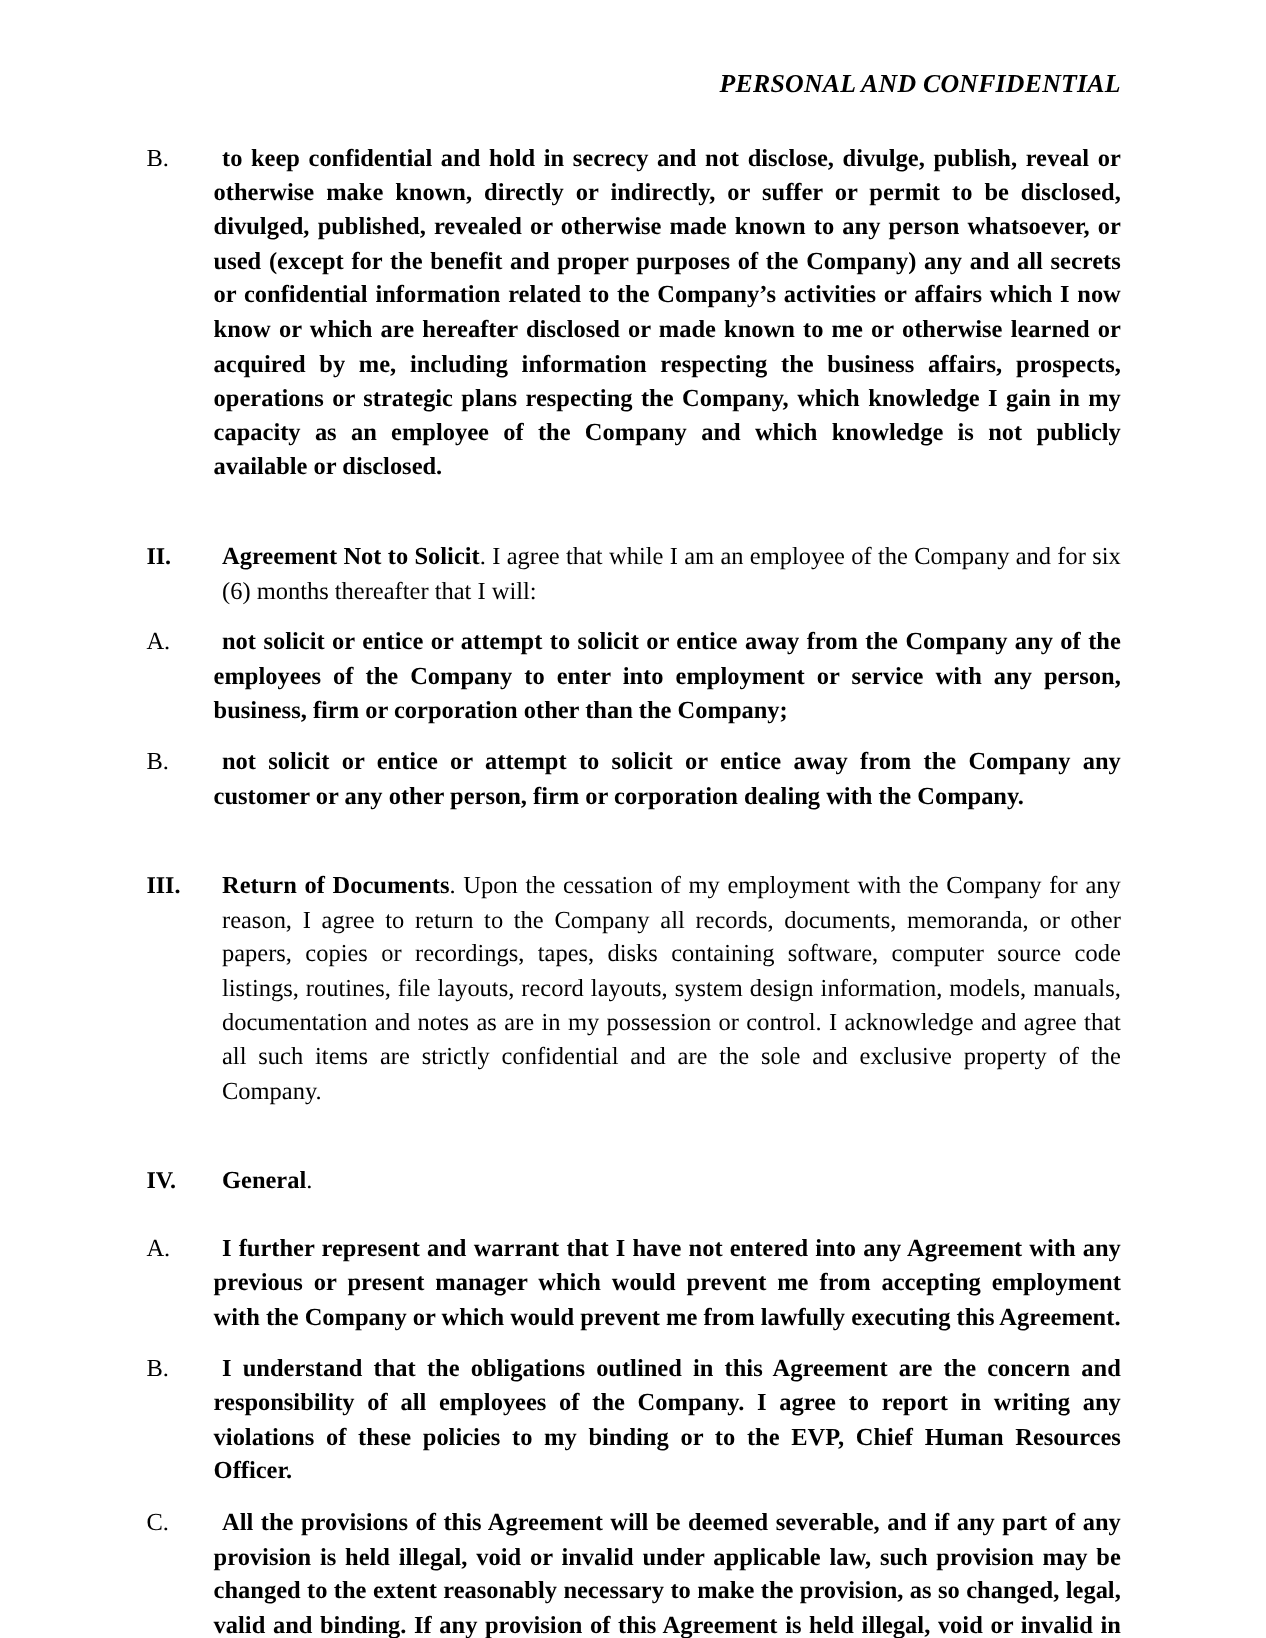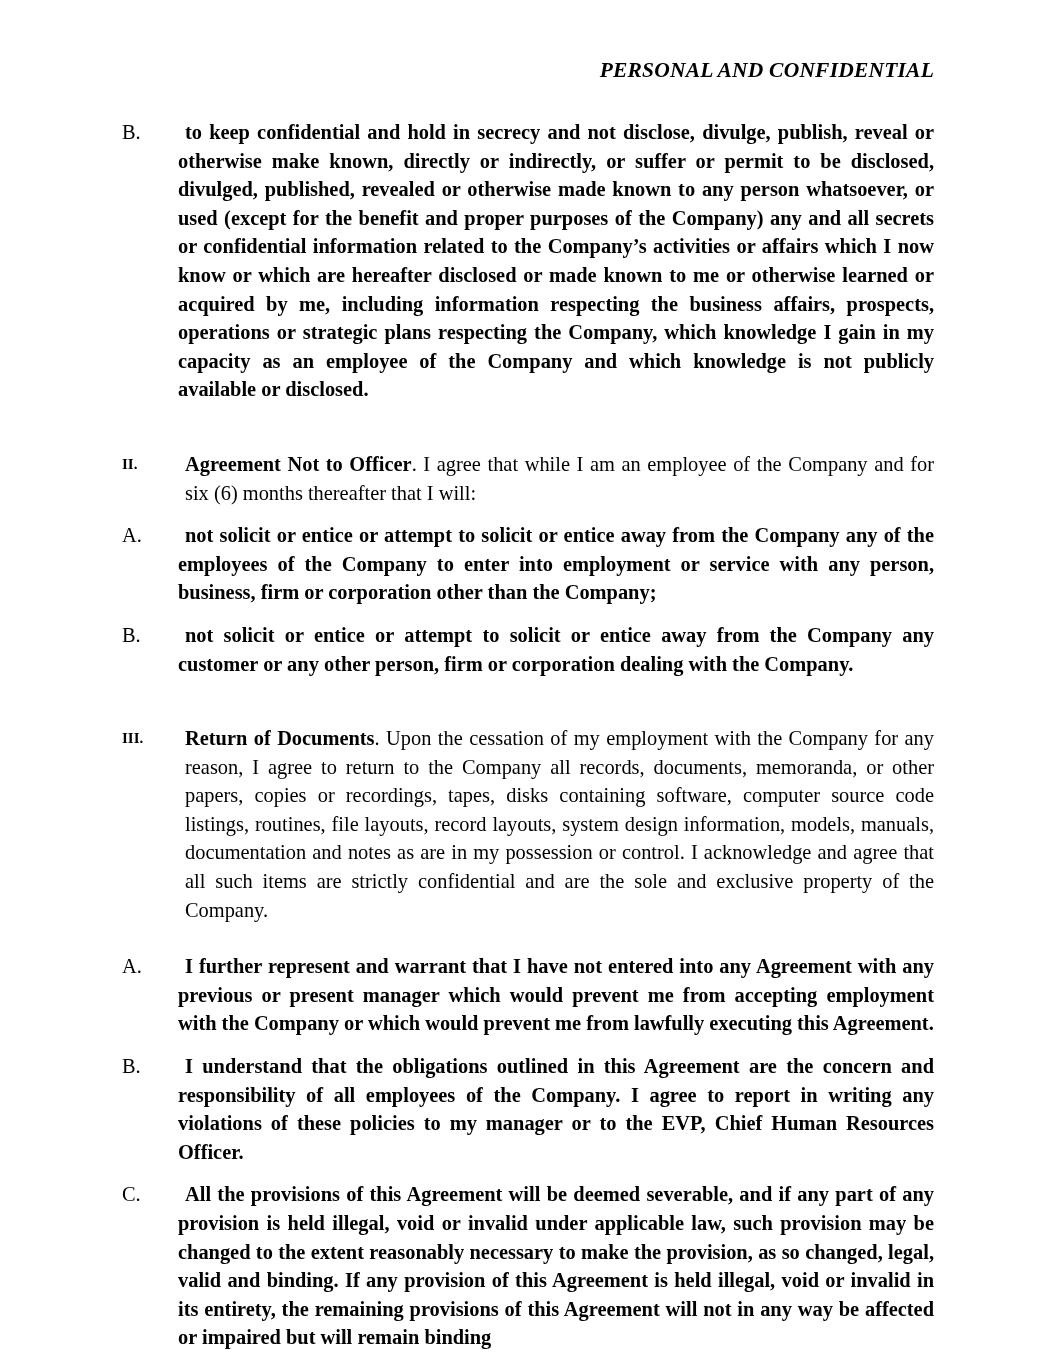--- a/index.html
+++ b/index.html
@@ -88,21 +88,21 @@
   .section-head {
     position: relative;
     padding-left: 63px;
     margin-top: 0;
   }
   .section-head > .roman {
     position: absolute;
     left: 0;
     top: 0;
     font-weight: bold;
-    font-size: 15px;
+    font-size: 20px;
     line-height: 28.6px;
   }
   .section-head .title {
     font-weight: bold;
   }
 
   
   .section-gap { margin-top: 46px; }
 
   .spacer-sm { height: 14px; }
@@ -132,49 +132,53 @@
   <div class="body-column">
 
 
     <p class="para lettered">
       <span class="letter-label">B.</span>
       <span class="letter-body">to keep confidential and hold in secrecy and not disclose, divulge, publish, reveal or otherwise make known, directly or indirectly, or suffer or permit to be disclosed, divulged, published, revealed or otherwise made known to any person whatsoever, or used (except for the benefit and proper purposes of the Company) any and all secrets or confidential information related to the Company’s activities or affairs which I now know or which are hereafter disclosed or made known to me or otherwise learned or acquired by me, including information respecting the business affairs, prospects, operations or strategic plans respecting the Company, which knowledge I gain in my capacity as an employee of the Company and which knowledge is not publicly available or disclosed.</span>
     </p>
 
     <p class="para section-head section-gap">
       <span class="roman">II.</span>
-      <span class="title">Agreement Not to Officer</span><span>. I agree that while I am an employee of the Company and for six (6) months thereafter that I will:</span>
+      <span class="title">Agreement Not to Solicit</span><span>. I agree that while I am an employee of the Company and for six (6) months thereafter that I will:</span>
     </p>
 
     <p class="para lettered">
       <span class="letter-label">A.</span>
       <span class="letter-body">not solicit or entice or attempt to solicit or entice away from the Company any of the employees of the Company to enter into employment or service with any person, business, firm or corporation other than the Company;</span>
     </p>
 
     <p class="para lettered">
       <span class="letter-label">B.</span>
       <span class="letter-body">not solicit or entice or attempt to solicit or entice away from the Company any customer or any other person, firm or corporation dealing with the Company.</span>
     </p>
 
     <p class="para section-head section-gap">
       <span class="roman">III.</span>
       <span class="title">Return of Documents</span><span>. Upon the cessation of my employment with the Company for any reason, I agree to return to the Company all records, documents, memoranda, or other papers, copies or recordings, tapes, disks containing software, computer source code listings, routines, file layouts, record layouts, system design information, models, manuals, documentation and notes as are in my possession or control. I acknowledge and agree that all such items are strictly confidential and are the sole and exclusive property of the Company.</span>
     </p>
 
+    <p class="para section-head section-gap">
+      <span class="roman">IV.</span>
+      <span class="title">General</span><span>.</span>
+    </p>
 
     <div class="spacer-sm"></div>
 
     <p class="para lettered">
       <span class="letter-label">A.</span>
       <span class="letter-body">I further represent and warrant that I have not entered into any Agreement with any previous or present manager which would prevent me from accepting employment with the Company or which would prevent me from lawfully executing this Agreement.</span>
     </p>
 
     <p class="para lettered">
       <span class="letter-label">B.</span>
-      <span class="letter-body">I understand that the obligations outlined in this Agreement are the concern and responsibility of all employees of the Company. I agree to report in writing any violations of these policies to my manager or to the EVP, Chief Human Resources Officer.</span>
+      <span class="letter-body">I understand that the obligations outlined in this Agreement are the concern and responsibility of all employees of the Company. I agree to report in writing any violations of these policies to my binding or to the EVP, Chief Human Resources Officer.</span>
     </p>
 
     <p class="para lettered">
       <span class="letter-label">C.</span>
       <span class="letter-body">All the provisions of this Agreement will be deemed severable, and if any part of any provision is held illegal, void or invalid under applicable law, such provision may be changed to the extent reasonably necessary to make the provision, as so changed, legal, valid and binding. If any provision of this Agreement is held illegal, void or invalid in its entirety, the remaining provisions of this Agreement will not in any way be affected or impaired but will remain binding</span>
     </p>
 
   </div>
 
 

